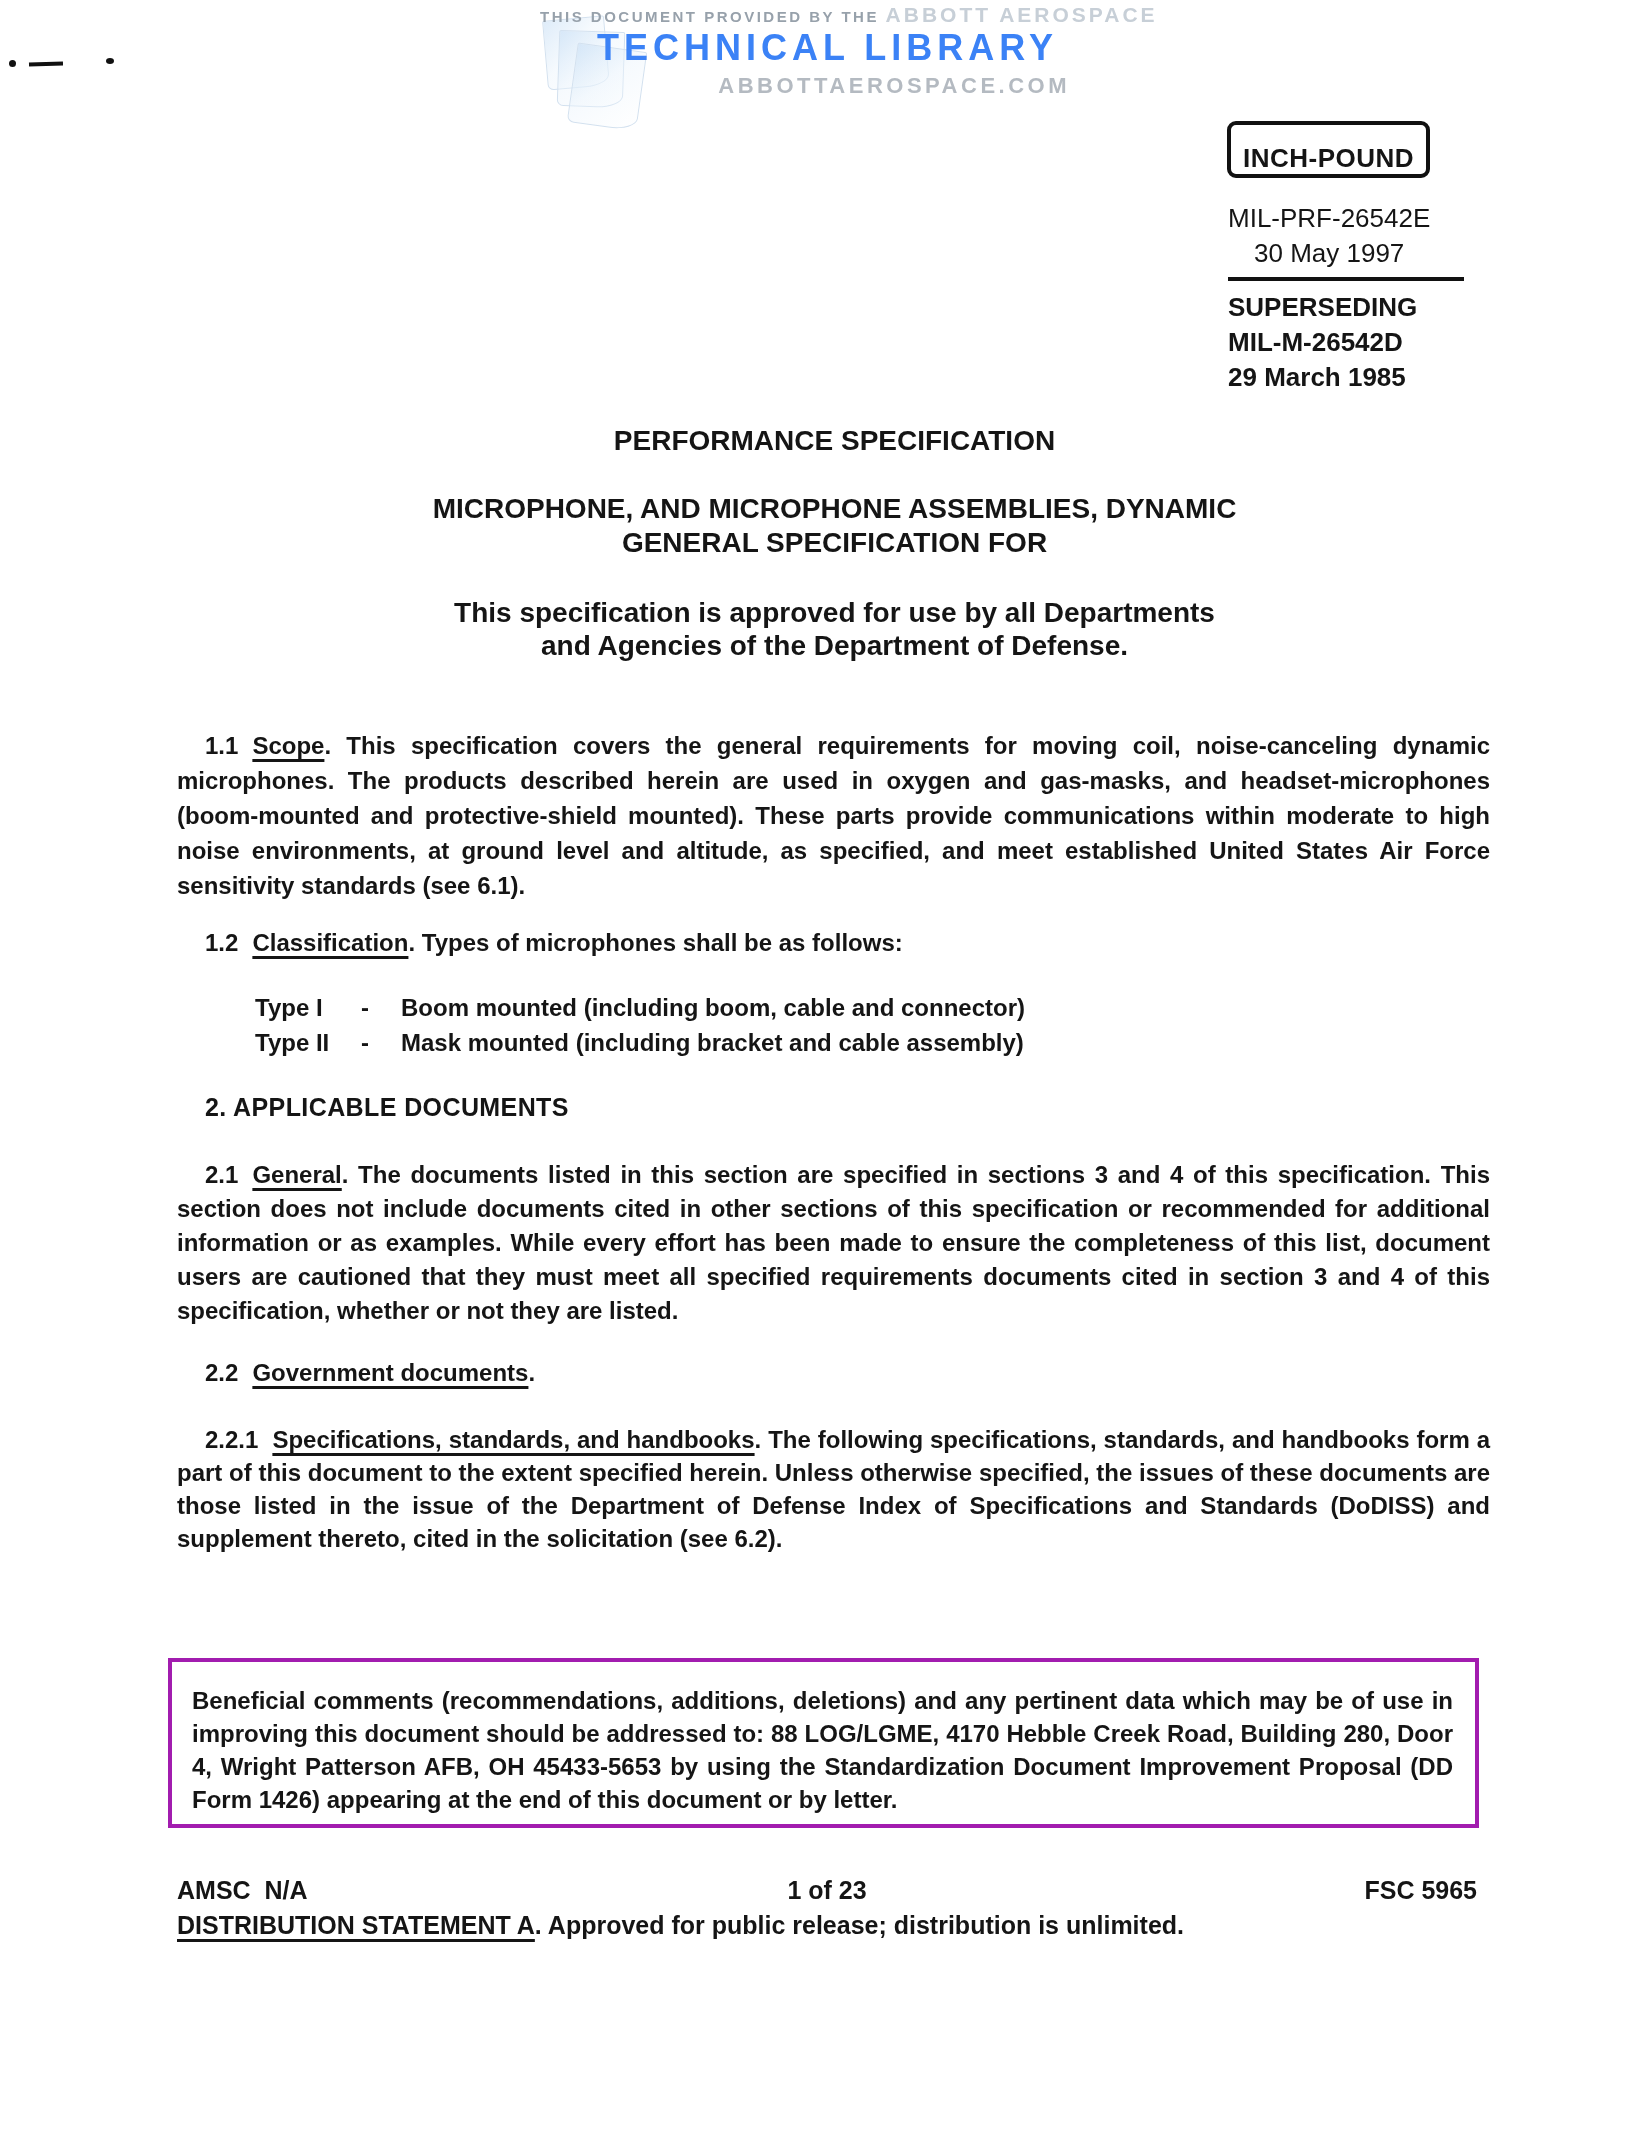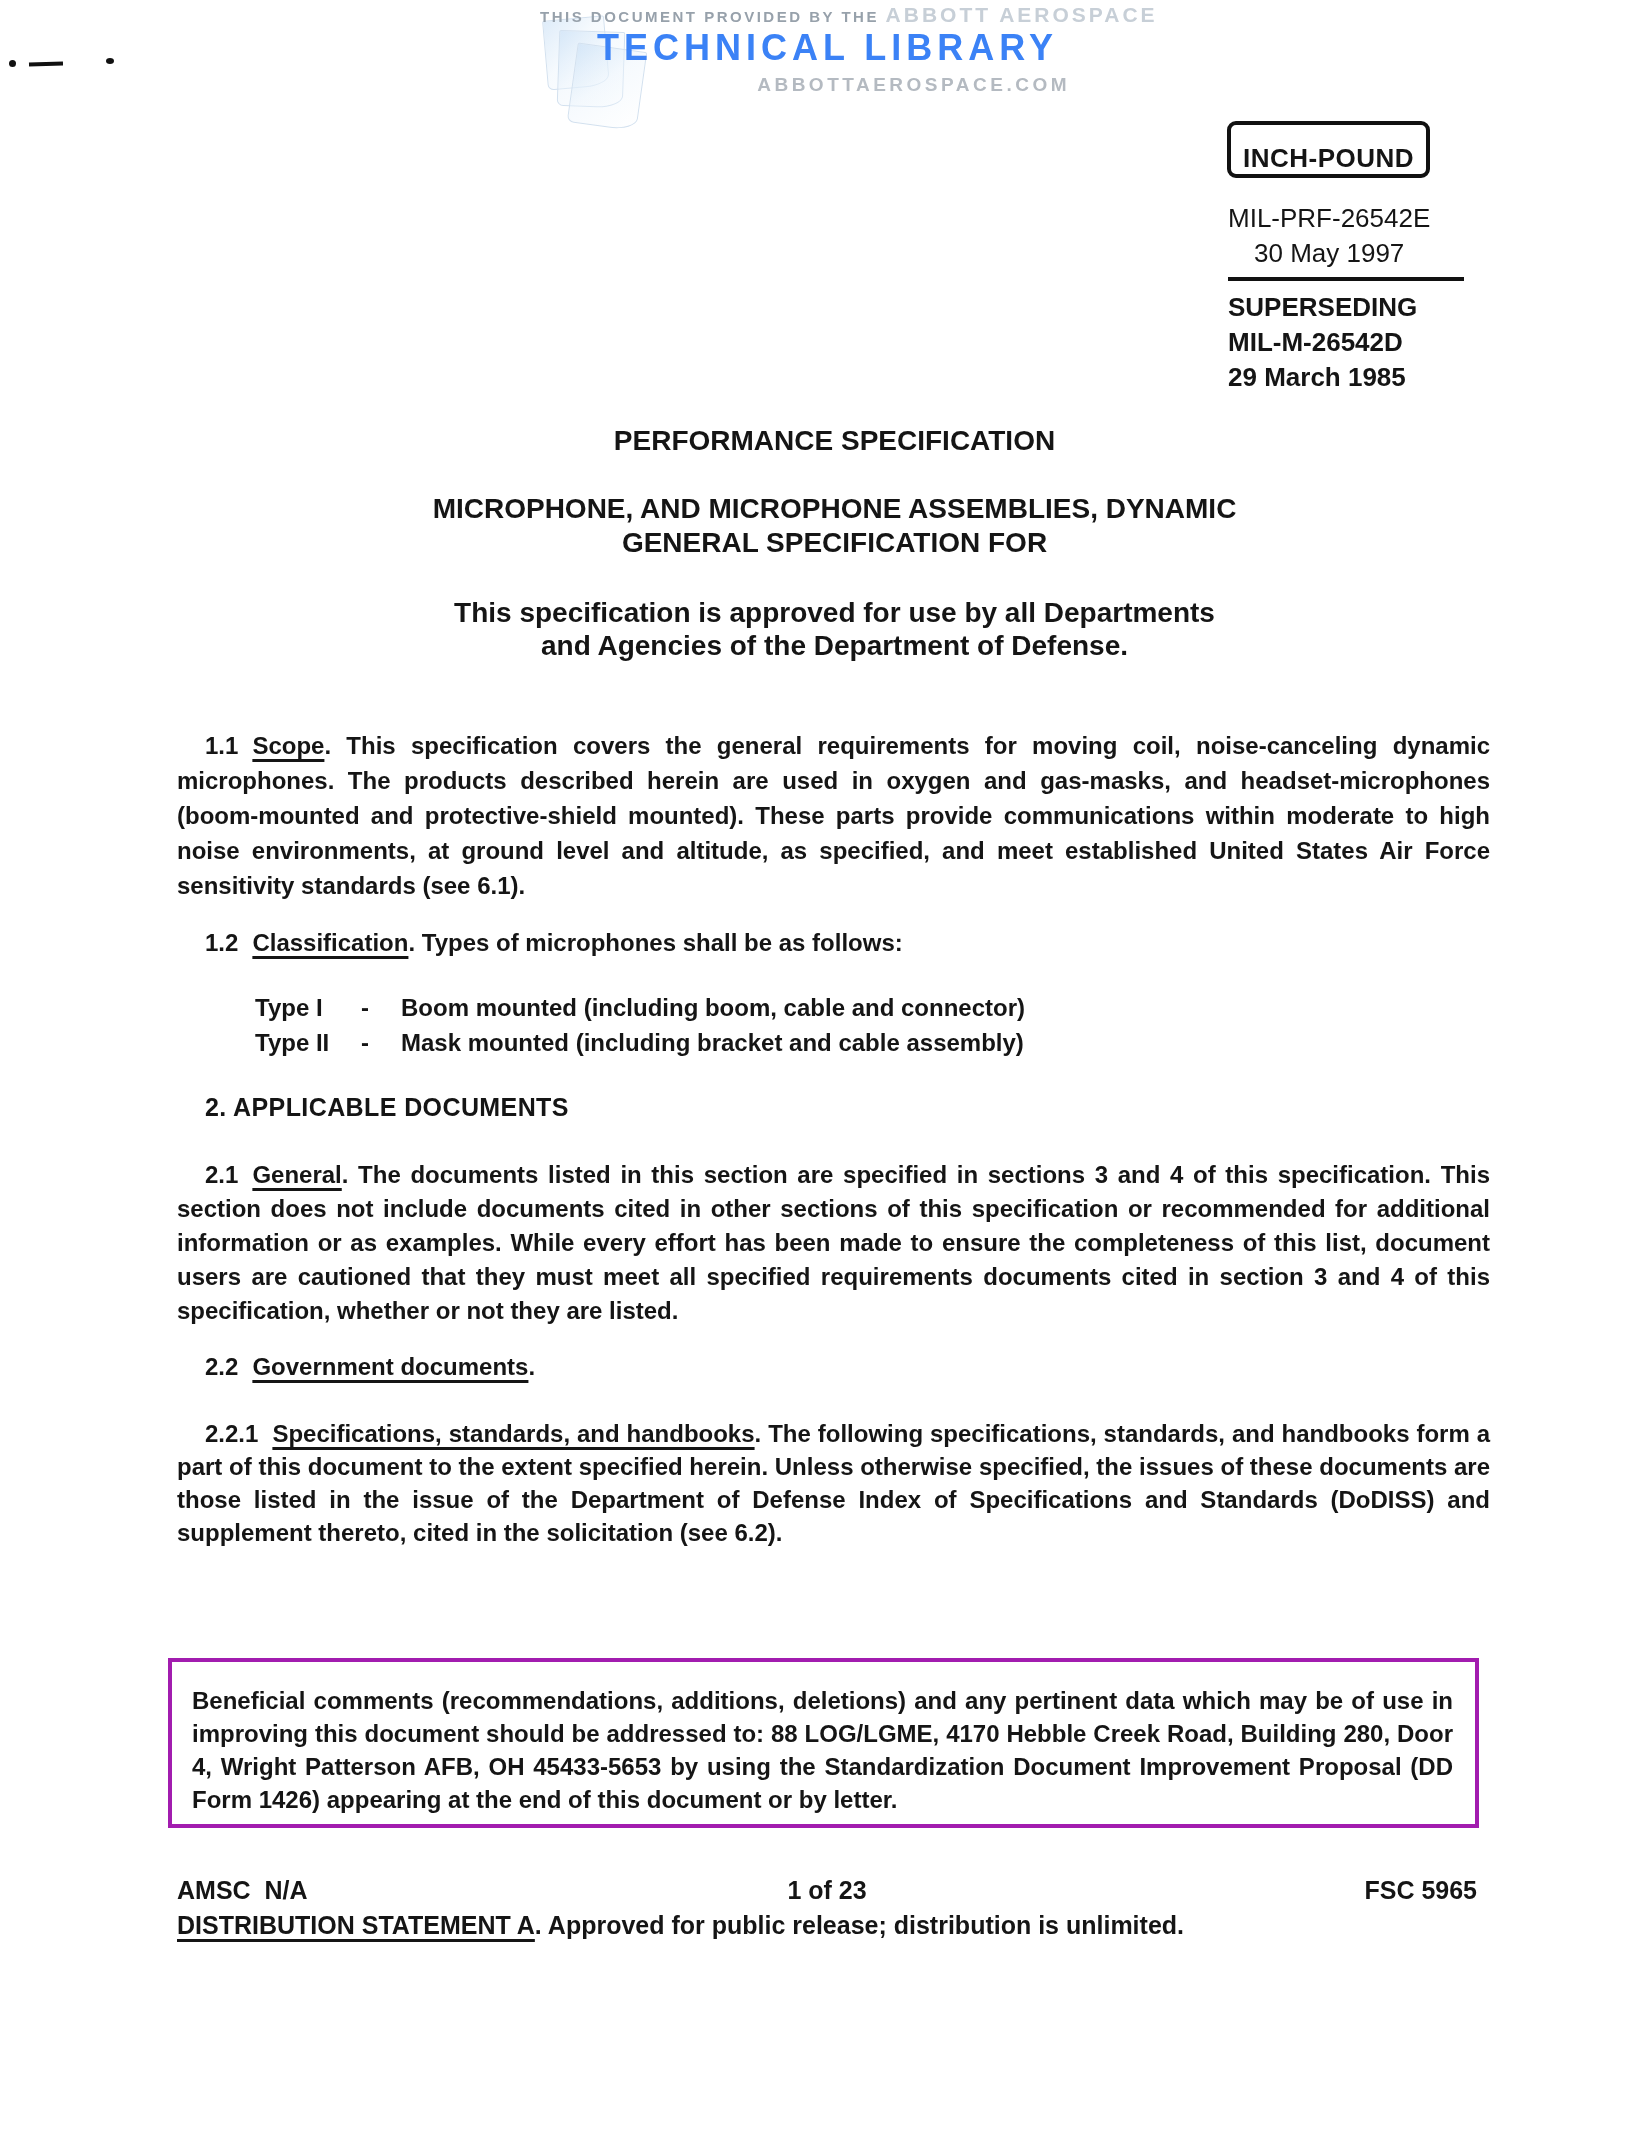--- a/index.html
+++ b/index.html
@@ -13,21 +13,21 @@
   }
   
   .dot1{position:absolute;left:9px;top:60px;width:7px;height:7px;background:#111;border-radius:50%;}
   .dash1{position:absolute;left:29px;top:62px;width:34px;height:4px;background:#111;transform:rotate(-1.5deg);}
   .dot2{position:absolute;left:106px;top:58px;width:8px;height:6px;background:#111;border-radius:50%;}
   
   .sitehdr{position:absolute;left:540px;top:4px;width:530px;text-align:right;line-height:1;}
   .hdr-l1{font-size:15px;letter-spacing:2.5px;color:#97a1ab;font-weight:700;white-space:nowrap;text-align:right;}
   .hdr-brand{font-size:21px;letter-spacing:3px;color:#c7cfd7;font-weight:700;}
   .hdr-l2{margin-top:5px;padding-right:12px;font-size:36px;letter-spacing:5px;color:#3b82f6;font-weight:700;white-space:nowrap;}
-  .hdr-l3{margin-top:9px;font-size:19px;letter-spacing:3.5px;color:#b4bac1;font-weight:700;white-space:nowrap;}
+  .hdr-l3{margin-top:9px;font-size:22px;letter-spacing:3.5px;color:#b4bac1;font-weight:700;white-space:nowrap;}
   .pagesicon{position:absolute;left:545px;top:18px;width:110px;height:100px;}
   .sheet{position:absolute;box-sizing:border-box;border:1.5px solid #d3e1ef;
          background:linear-gradient(135deg,rgba(205,226,246,0.65) 0%,rgba(235,244,252,0.45) 45%,rgba(255,255,255,0.1) 100%);
          border-radius:2px 2px 40% 10%/2px 2px 16% 8%;}
   .sheet.s1{left:0;top:0;width:62px;height:70px;transform:rotate(-5deg);}
   .sheet.s2{left:13px;top:13px;width:66px;height:76px;transform:rotate(2deg);}
   .sheet.s3{left:27px;top:29px;width:70px;height:80px;transform:rotate(8deg);}
   
   .inchpound{position:absolute;left:1227px;top:121px;width:203px;height:57px;box-sizing:border-box;
     border:4px solid #111;border-radius:9px;display:flex;align-items:flex-end;justify-content:center;
@@ -44,21 +44,21 @@
   .t5{top:629px;}
   
   .content{position:absolute;left:177px;top:691px;width:1313px;font-size:24px;font-weight:600;}
   .shead{margin:0 0 0 28px;font-size:25px;font-weight:700;letter-spacing:0.4px;line-height:30px;}
   .para{margin:0;text-align:justify;text-indent:28px;line-height:35px;}
   .mt-p11{margin-top:37px;}
   .mt-p12{margin-top:23px;line-height:34px;}
   .mt-types{margin-top:30px;}
   .mt-happ{margin-top:32px;}
   .mt-p21{margin-top:36px;line-height:34px;}
-  .mt-p22{margin-top:22px;line-height:33px;}
+  .mt-p22{margin-top:28px;line-height:33px;}
   .mt-p221{margin-top:34px;line-height:33px;}
   .pnum{margin-right:14px;}
   .u{text-decoration:underline;text-decoration-thickness:2.5px;text-underline-offset:5px;}
   .typerow{display:flex;margin-left:78px;line-height:35px;}
   .tname{width:106px;flex:none;}
   .tdash{width:40px;flex:none;text-align:left;}
   .tdesc{flex:1;}
   
   .cbox{position:absolute;left:168px;top:1658px;width:1311px;height:170px;box-sizing:border-box;
     border:4px solid #a21caf;padding:22px 22px 0 20px;

